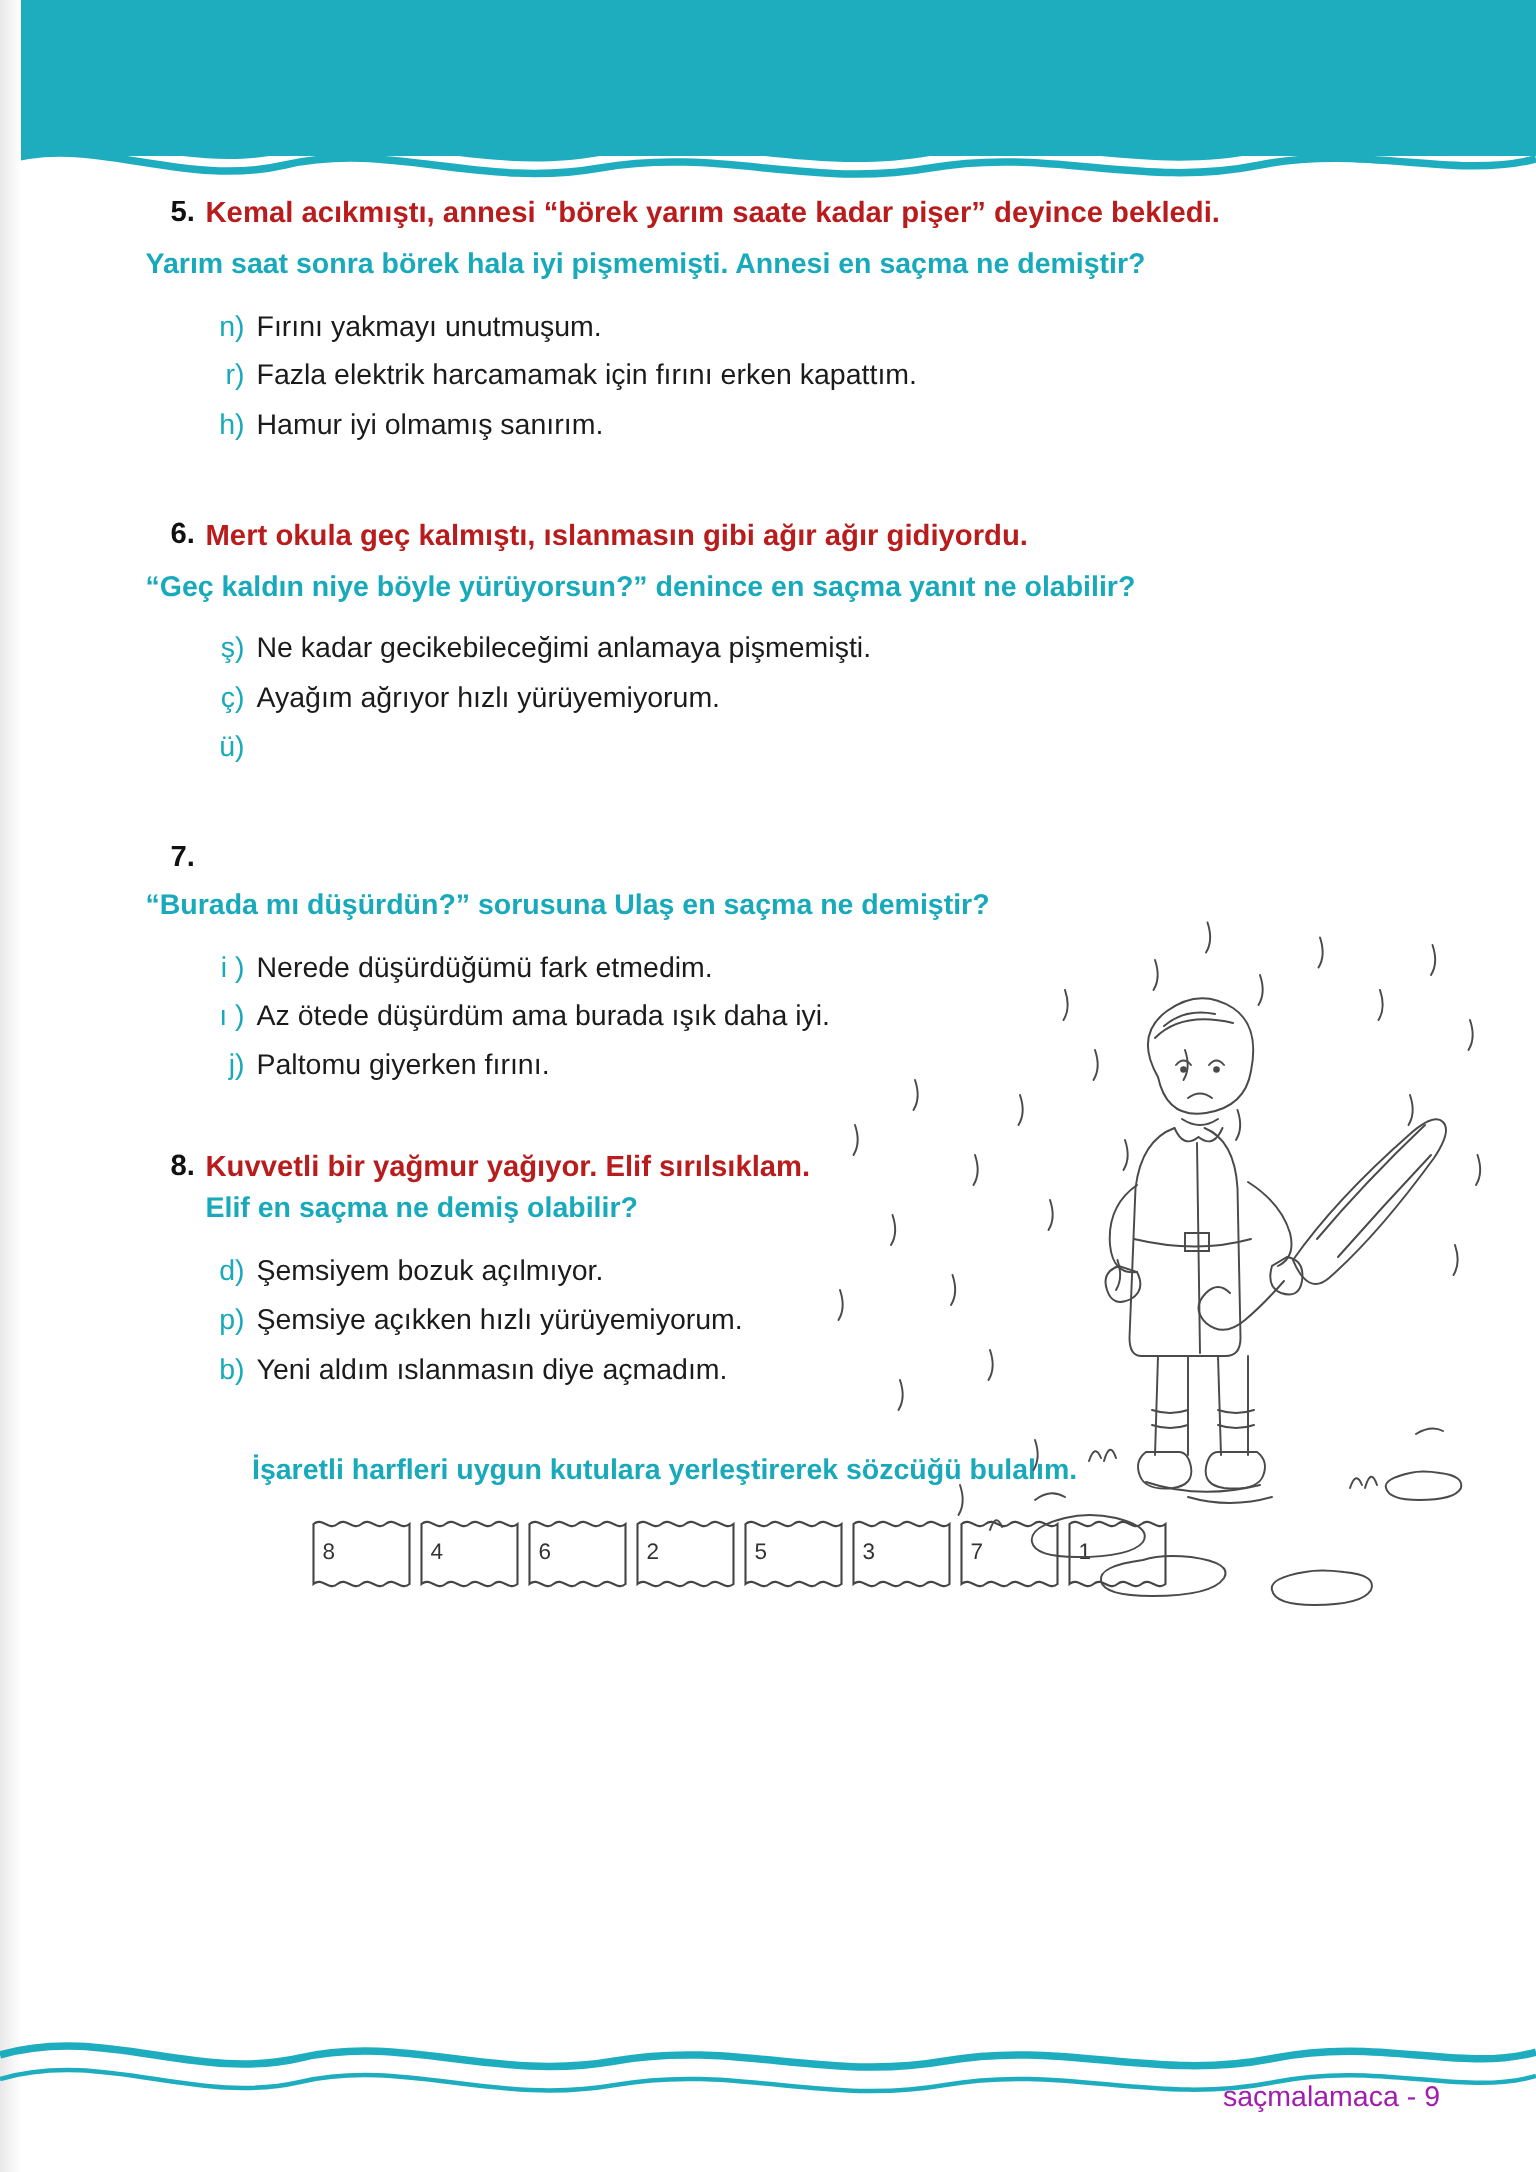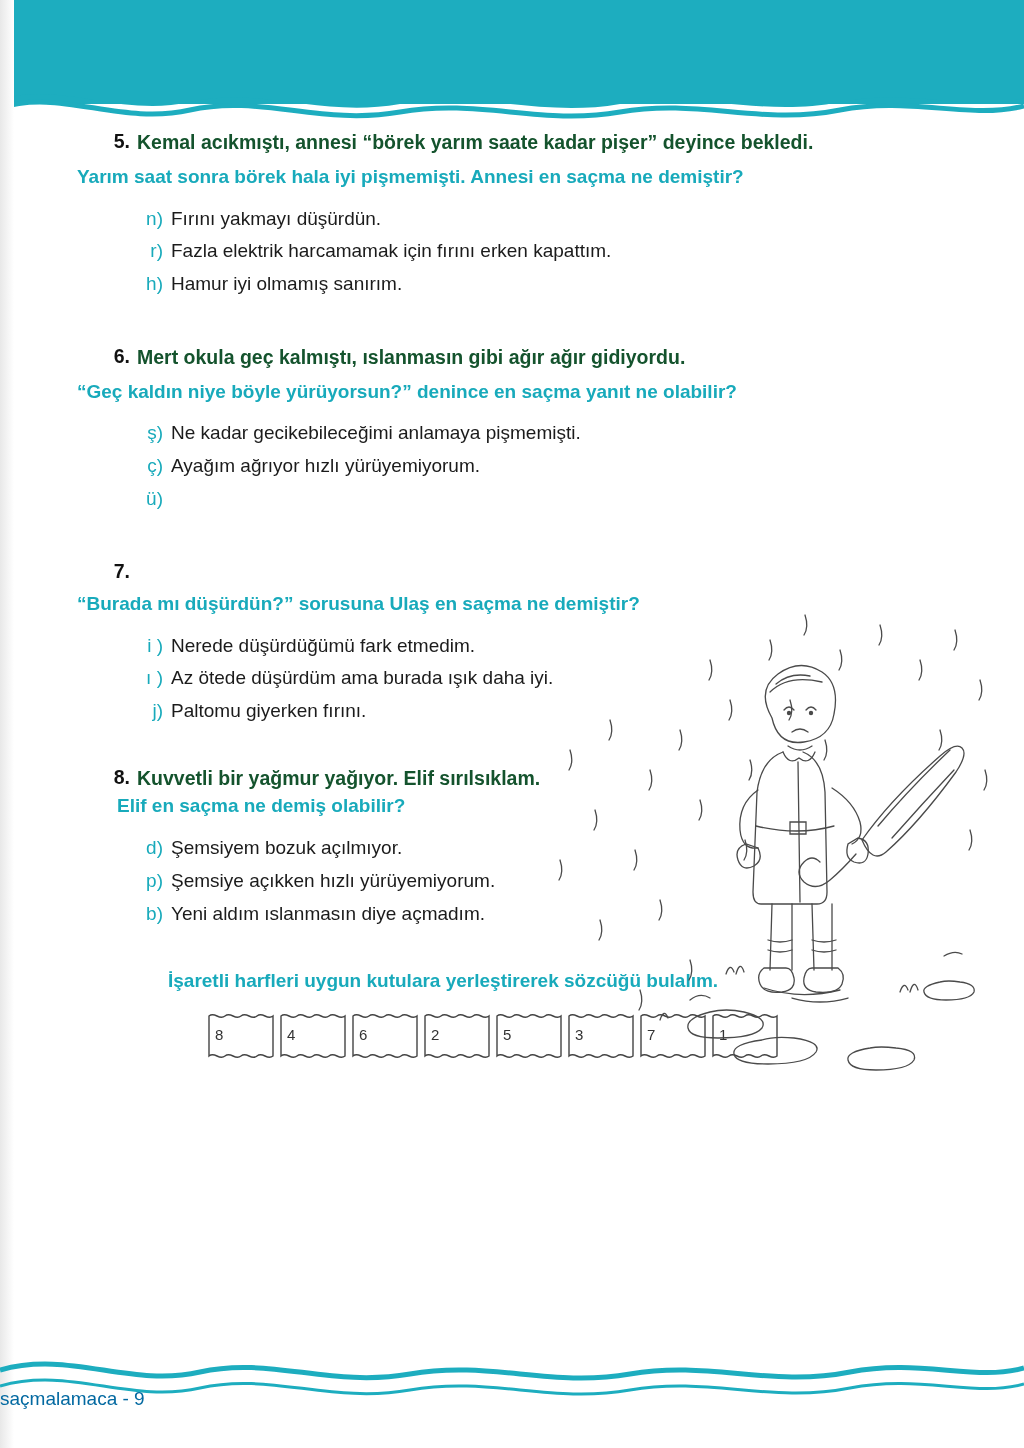--- a/index.html
+++ b/index.html
@@ -38,25 +38,25 @@
   .q-head {
     display: flex; align-items: flex-start;
     padding-left: 104px; padding-right: 60px;
   }
   .q-num {
     color: #111; font-weight: bold; font-size: 19.5px;
     min-width: 26px; text-align: right; margin-right: 7px;
     letter-spacing: 0px;
   }
   .q-text {
-    color: #14532d; font-weight: bold; font-size: 19.5px; line-height: 1.32;
+    color: #b91c1c; font-weight: bold; font-size: 19.5px; line-height: 1.32;
   }
   .q-sub {
     color: #18aabb; font-weight: bold; font-size: 19px; line-height: 1.42;
-    padding-left: 77px; padding-right: 60px;
+    padding-left: 97px; padding-right: 60px;
     margin-top: 8px;
   }
   .q-sub.line2 { margin-top: 2px; margin-left: 40px; }
   .options { margin-top: 16px; padding-left: 137px; }
   .option {
     display: flex; align-items: flex-start;
     margin-bottom: 8px;
   }
   .opt-letter {
     color: #18aabb; font-size: 19px; min-width: 26px; text-align: right;
@@ -77,21 +77,21 @@
     width: 72px; height: 52px; position: relative;
     margin-right: 0px;
   }
   .box svg { position: absolute; left: 0; top: 0; }
   .box span {
     position: absolute; left: 10px; top: 16px;
     font-size: 15px; color: #333;
   }
   .footer {
     position: absolute; left: 0; top: 1388px; width: 960px;
-    text-align: left; color: #0369a1; font-size: 19px;
+    text-align: right; color: #a21caf; font-size: 19px;
   }
   .illustration {
     position: absolute; left: 540px; top: 600px; width: 470px; height: 500px;
   }
 </style>
 </head>
 <body>
 
 <div class="page">
 
@@ -107,21 +107,21 @@
 
     <div class="q-block">
       <div class="q-head">
         <span class="q-num">5.</span>
         <span class="q-text">Kemal acıkmıştı, annesi “börek yarım saate kadar pişer” deyince bekledi.</span>
       </div>
       <div class="q-sub">Yarım saat sonra börek hala iyi pişmemişti. Annesi en saçma ne demiştir?</div>
       <div class="options">
         <div class="option">
           <span class="opt-letter">n)</span>
-          <span class="opt-text">Fırını yakmayı düşürdün.</span>
+          <span class="opt-text">Fırını yakmayı unutmuşum.</span>
         </div>
         <div class="option">
           <span class="opt-letter">r)</span>
           <span class="opt-text">Fazla elektrik harcamamak için fırını erken kapattım.</span>
         </div>
         <div class="option">
           <span class="opt-letter">h)</span>
           <span class="opt-text">Hamur iyi olmamış sanırım.</span>
         </div>
       </div>

